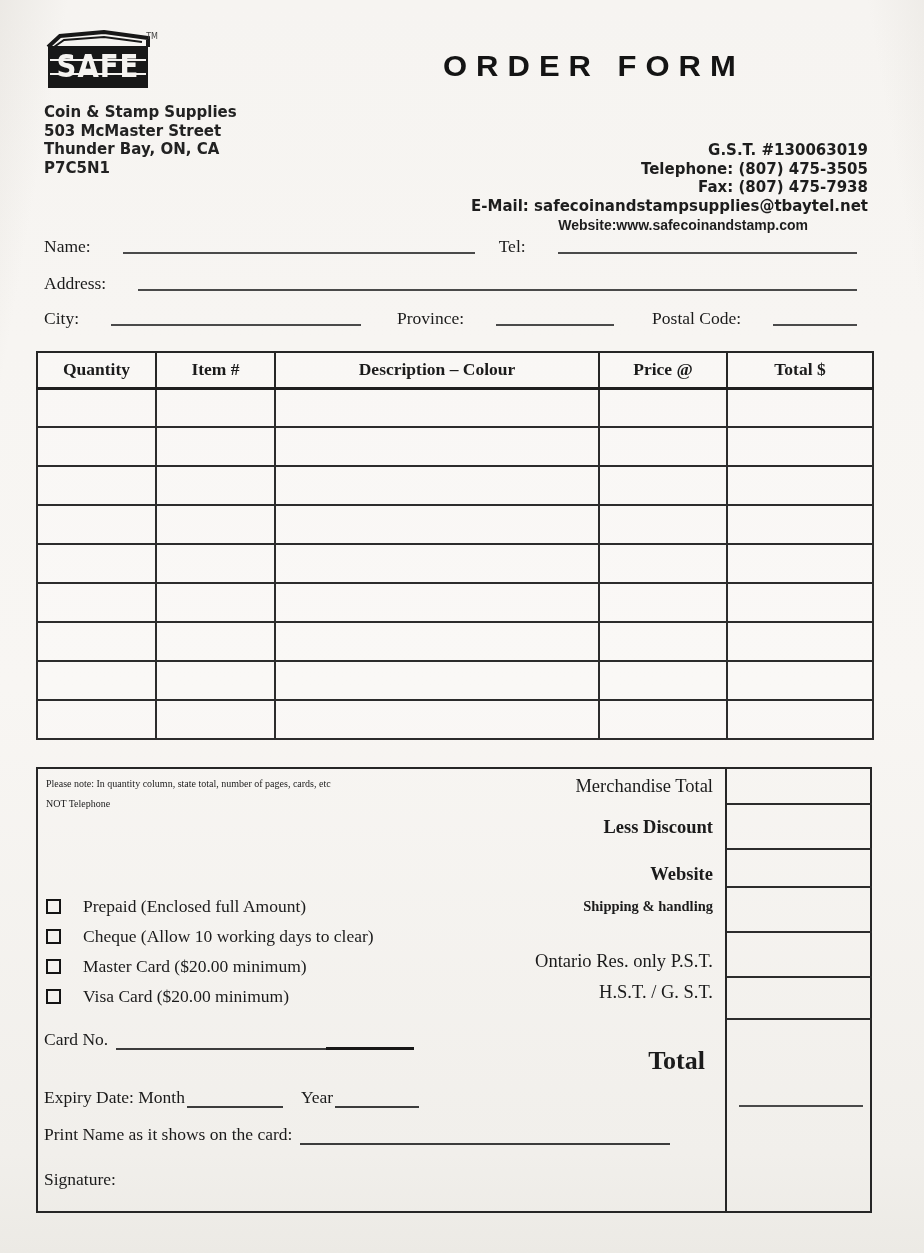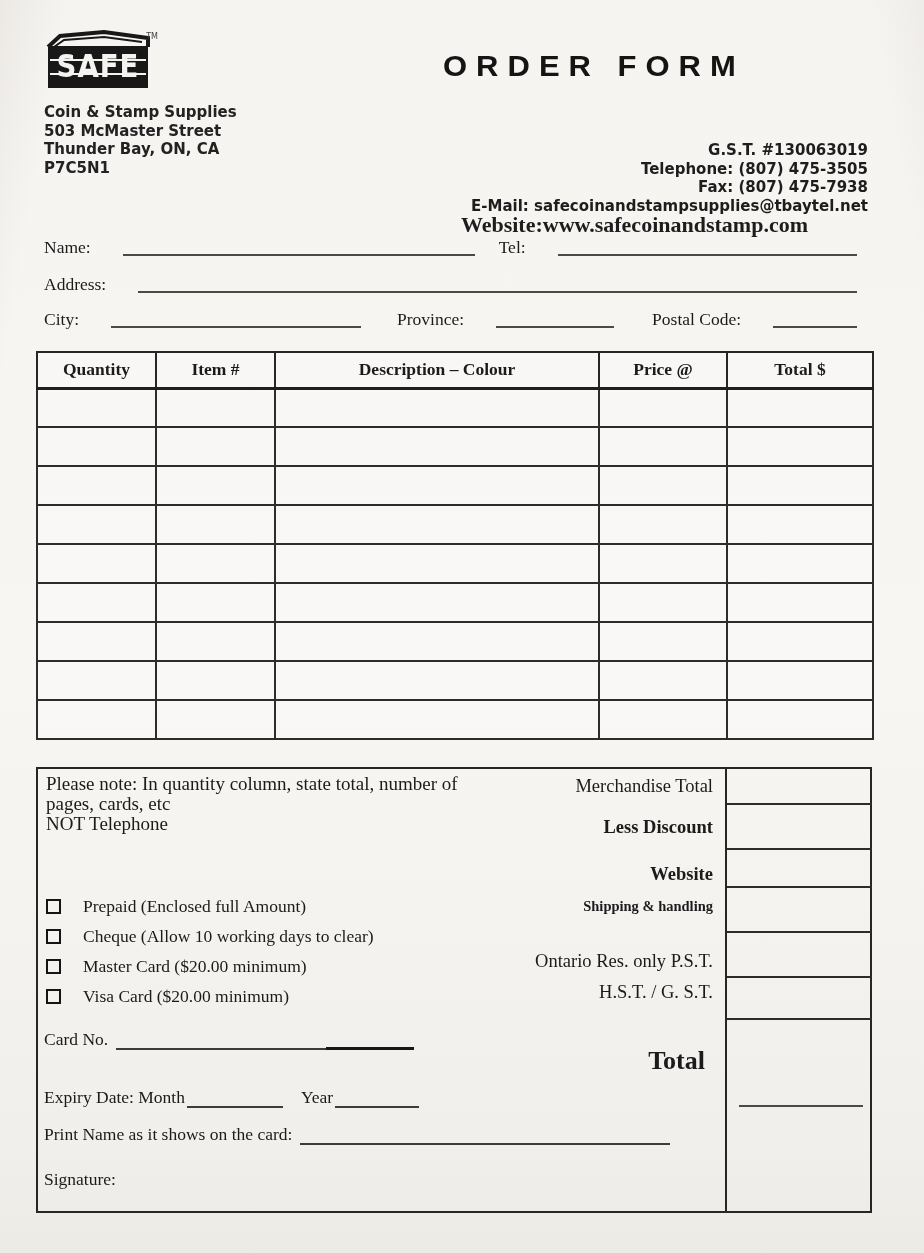--- a/index.html
+++ b/index.html
@@ -29,26 +29,26 @@
   .logo-tm { position:absolute; right:-8px; top:2px; font-family:"DejaVu Sans",sans-serif; font-size:8px; color:#444; }
 
   .title {
     position:absolute; left:443px; top:48px;
     font-family:"Liberation Sans", sans-serif; font-weight:bold; font-size:31px;
     letter-spacing:9px; color:#141414; transform:scaleY(.96);
   }
 
   .company { position:absolute; left:44px; top:103px; font-family:"DejaVu Sans",sans-serif; font-weight:bold; font-size:15px; line-height:18.5px; color:#222; }
   .contact { position:absolute; right:56px; top:103px; text-align:right; font-family:"DejaVu Sans",sans-serif; font-weight:bold; font-size:15px; line-height:18.5px; color:#1d1d1d;margin-top:38px; }
-  .contact .website { font-family:Liberation Serif, serif; font-size:22px; margin-right:60px; margin-top:1px; }
+  .contact .website { font-family:Liberation Sans, sans-serif; font-size:14px; margin-right:60px; margin-top:1px; }
 
   .shipto { position:absolute; left:44px; top:199px; font-weight:bold; font-size:18px; }
 
   
-  .frow { position:absolute; left:44px; width:813px; display:flex; align-items:center; height:22px;gap:24px; }
+  .frow { position:absolute; left:44px; width:813px; display:flex; align-items:flex-start; height:22px;gap:24px; }
   .frow .lbl { font-size:17.5px; white-space:nowrap; }
   .frow .line { border-bottom:2px solid #4a4a4a; height:18px; margin-left:8px; }
   .grow { flex:1 1 auto; }
   .row-name { top:236px; } .row-addr { top:273px; } .row-city { top:308px; }
 
   
   table.items {
     position:absolute; left:36px; top:351px; width:836px;
     border-collapse:collapse; table-layout:fixed; background:rgba(255,255,255,.25);
   }
@@ -60,21 +60,21 @@
   table.items { border:2px solid #1f1f1f; }
 
   
   .bottom-box { position:absolute; left:36px; top:767px; width:836px; height:446px; border:2px solid #262626; }
   .totals-col { position:absolute; left:725px; top:767px; width:147px; height:446px; border-left:2px solid #262626; }
   .tcell { border-bottom:2px solid #2c2c2c; }
   .tc1{height:38px;} .tc2{height:45px;} .tc3{height:38px;} .tc4{height:45px;} .tc5{height:45px;} .tc6{height:42px;}
   .tc7{height:229px; border-bottom:none; position:relative;}
   .total-writeline { position:absolute; left:12px; right:9px; top:85px; border-bottom:2px solid #4a4a4a; }
 
-  .note { position:absolute; left:46px; top:774px; font-size:19px; line-height:20px; width:460px; }
+  .note { position:absolute; left:46px; top:774px; font-size:10px; line-height:20px; width:460px; }
 
   .tlabel { position:absolute; right:211px; font-size:18.5px; white-space:nowrap; }
   .tl-merch{ top:776px; } .tl-less{ top:817px; font-weight:bold; } .tl-sub{ top:864px; font-weight:bold; }
   .tl-ship{ top:898px; font-weight:bold; font-size:14.5px; } .tl-pst{ top:951px; } .tl-hst{ top:982px; }
   .tl-total{ top:1046px; right:219px; font-weight:bold; font-size:26px; }
 
   .pay-opt { position:absolute; left:46px; display:flex; align-items:center; height:20px; }
   .chk { width:15px; height:15px; border:2.5px solid #141414; background:transparent; margin-right:22px; flex:none; }
   .pay-opt .plbl { font-size:17.5px; white-space:nowrap; }
   .po1{top:896px;} .po2{top:926px;} .po3{top:956px;} .po4{top:986px;}

